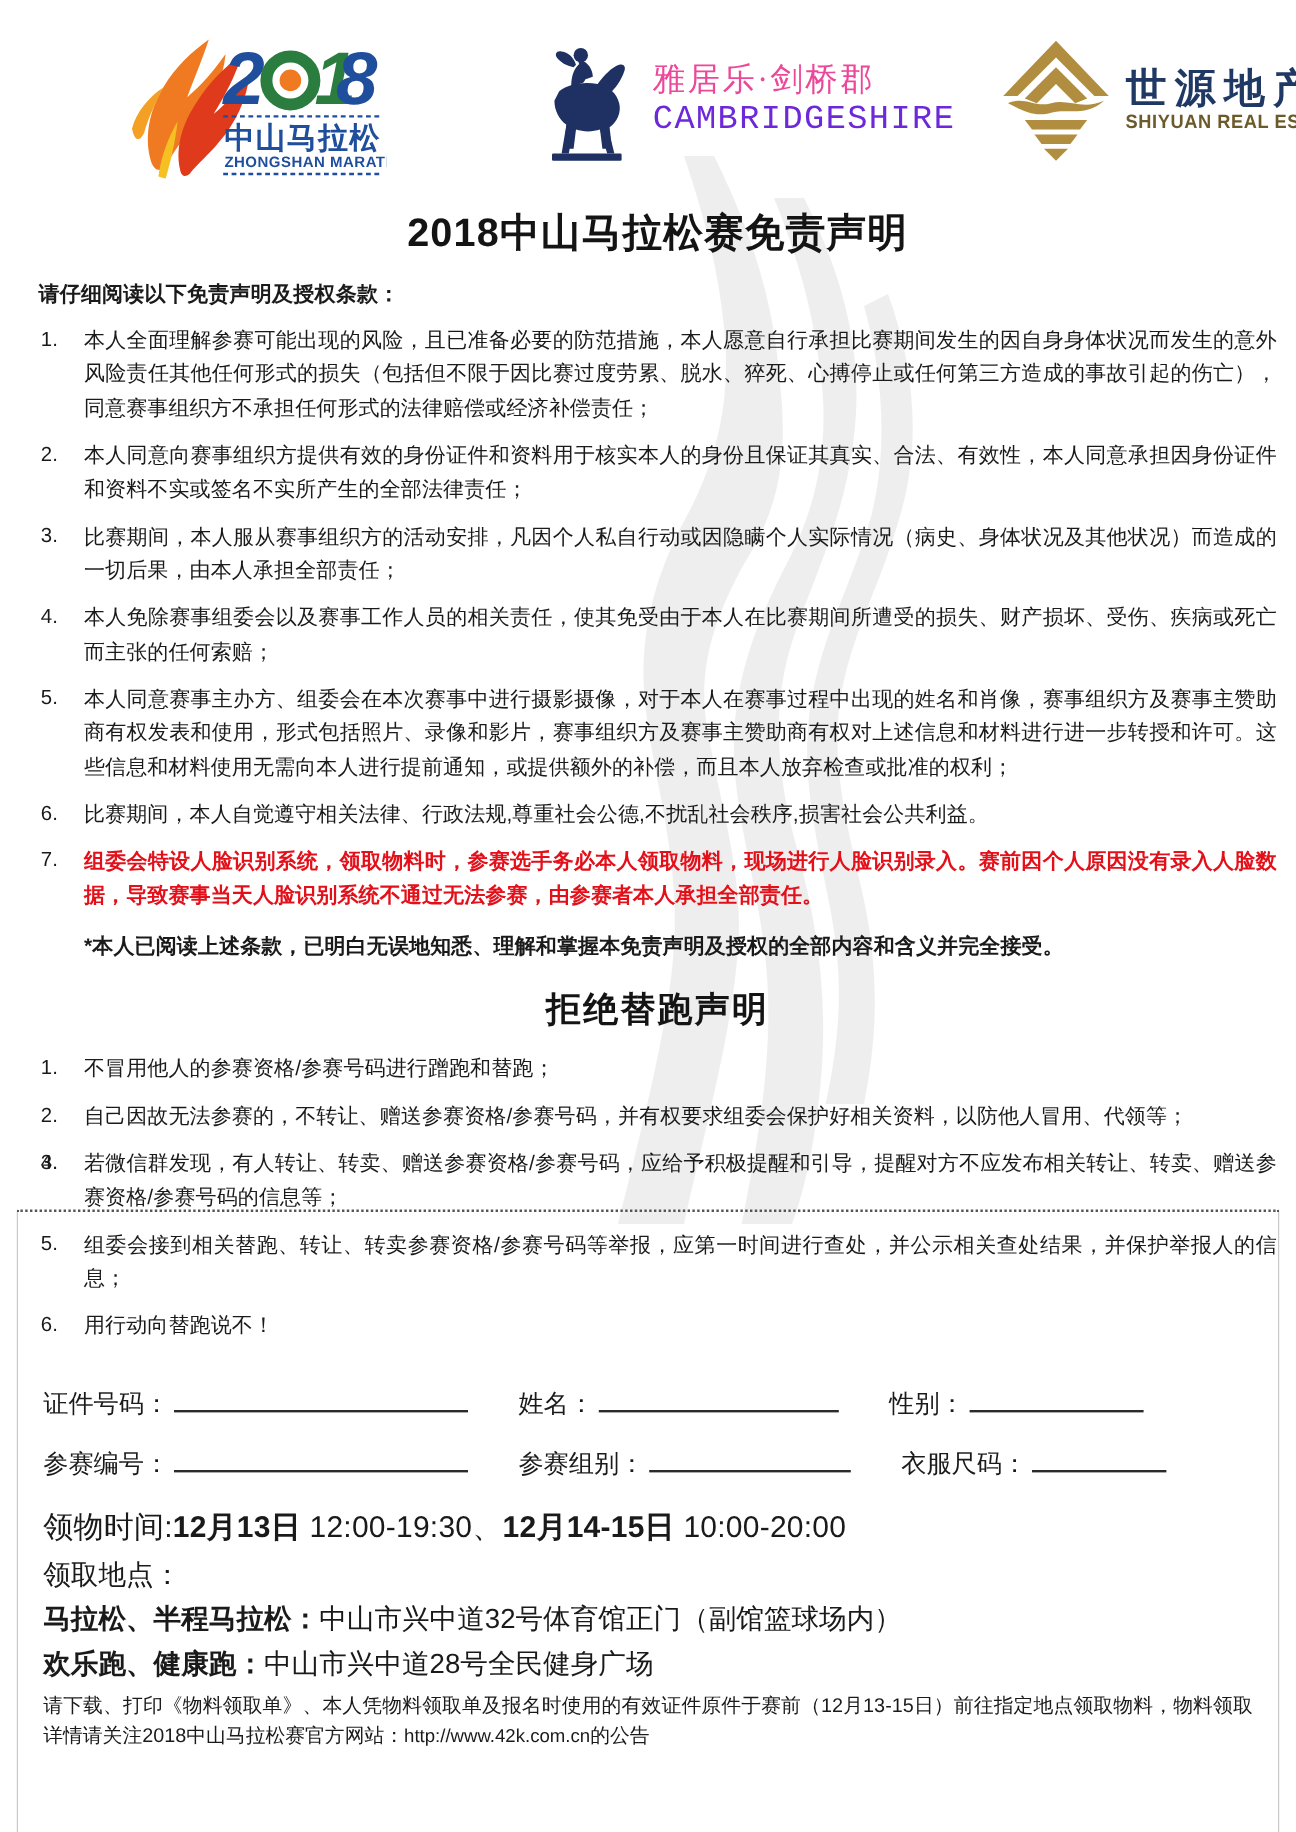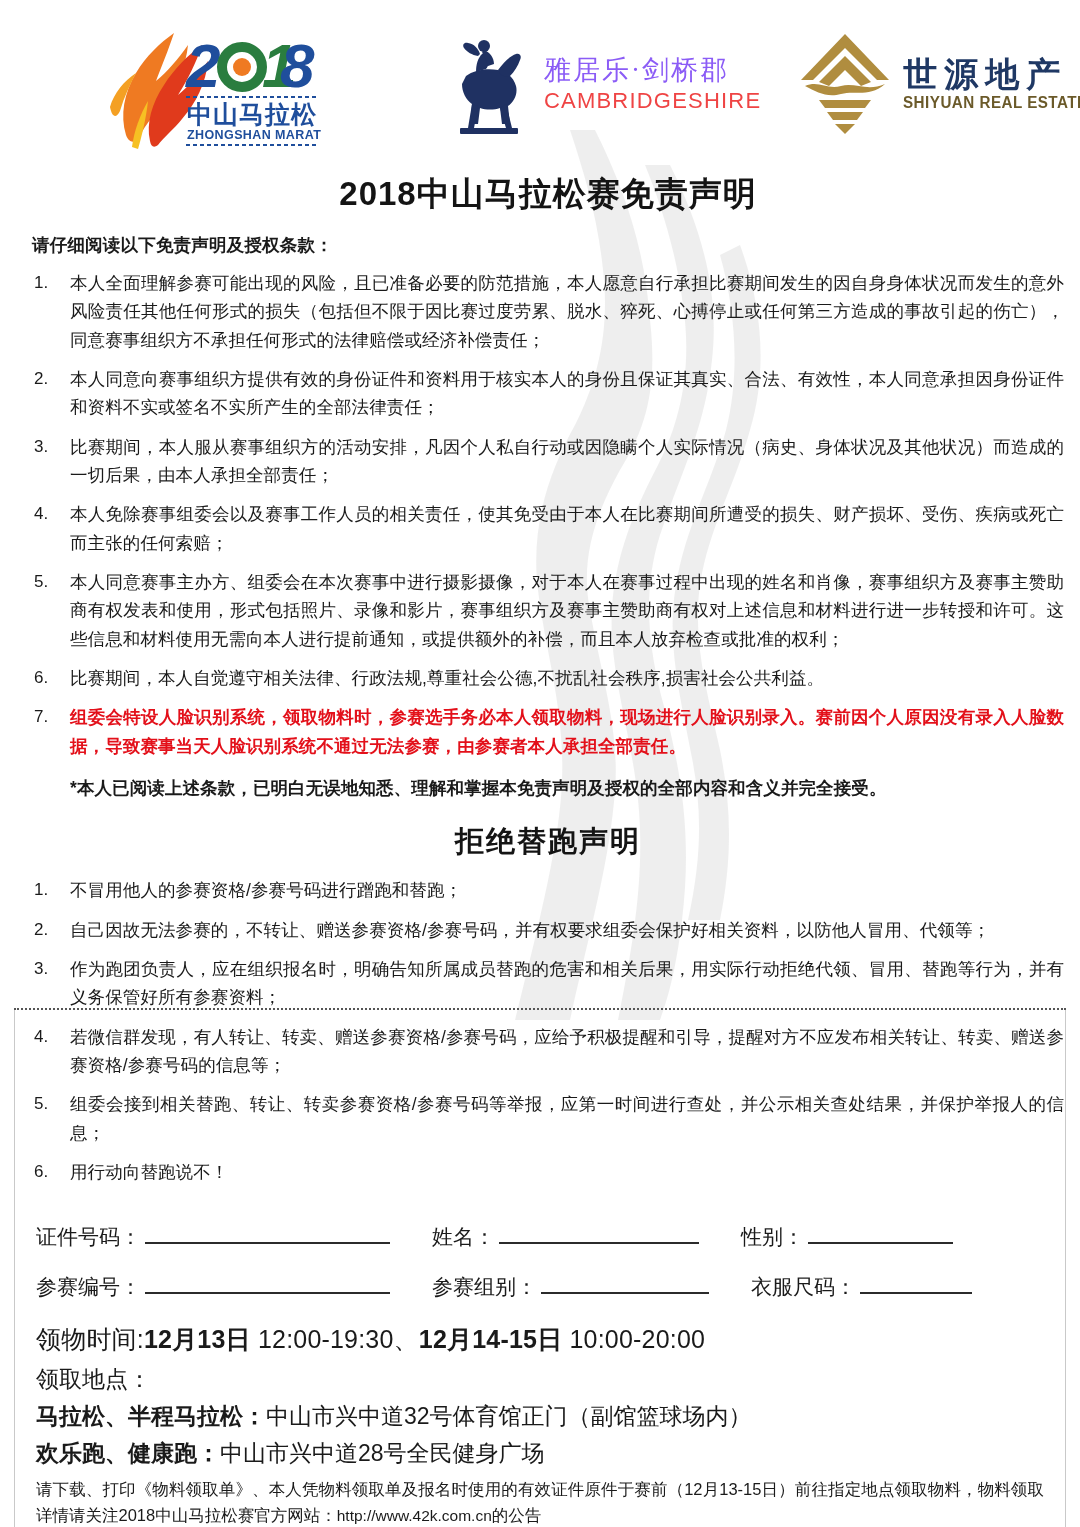--- a/index.html
+++ b/index.html
@@ -61,29 +61,29 @@
     height: 112px;
     background: #b8b8b8;
     margin: 0 48px 0 72px;
   }
   #logo-cambridge { gap: 14px; }
   #logo-shiyuan { margin-left: 36px; gap: 10px; }
 
   .cam-text-cn {
     font-family: "Liberation Serif", "DejaVu Serif", serif;
     font-size: 27px;
-    color: #8b5cf6;
+    color: #ec4899;
     letter-spacing: 2px;
     line-height: 1.25;
     white-space: nowrap;
   }
   .cam-text-en {
-    font-family: Liberation Sans, sans-serif;
-    font-size: 22px;
-    color: #ef4444;
+    font-family: Liberation Mono, monospace;
+    font-size: 28px;
+    color: #6d28d9;
     letter-spacing: 1.2px;
     line-height: 1.2;
     white-space: nowrap;
   }
   .sy-text-cn {
     font-size: 34px;
     font-weight: bold;
     color: #1f3864;
     letter-spacing: 7px;
     line-height: 1.1;
@@ -331,21 +331,21 @@
       <li class="red"><span class="num">7.</span><span>组委会特设人脸识别系统，领取物料时，参赛选手务必本人领取物料，现场进行人脸识别录入。赛前因个人原因没有录入人脸数据，导致赛事当天人脸识别系统不通过无法参赛，由参赛者本人承担全部责任。</span></li>
     </ol>
 
     <div class="accept-note">*本人已阅读上述条款，已明白无误地知悉、理解和掌握本免责声明及授权的全部内容和含义并完全接受。</div>
 
     <div class="section-title">拒绝替跑声明</div>
 
     <ol class="clauses">
       <li><span class="num">1.</span><span>不冒用他人的参赛资格/参赛号码进行蹭跑和替跑；</span></li>
       <li><span class="num">2.</span><span>自己因故无法参赛的，不转让、赠送参赛资格/参赛号码，并有权要求组委会保护好相关资料，以防他人冒用、代领等；</span></li>
-      <li><span class="num">3.</span><span>作为跑团负责人，应在组织报名时，明确告知所属成员替跑的危害和相关后果，用实际行动拒绝代领、冒用、替跑等行为，并有义务保管好所有参赛资料；</span></li>
+      <li><span class="num">3.</span></li>
       <li><span class="num">4.</span><span>若微信群发现，有人转让、转卖、赠送参赛资格/参赛号码，应给予积极提醒和引导，提醒对方不应发布相关转让、转卖、赠送参赛资格/参赛号码的信息等；</span></li>
       <li><span class="num">5.</span><span>组委会接到相关替跑、转让、转卖参赛资格/参赛号码等举报，应第一时间进行查处，并公示相关查处结果，并保护举报人的信息；</span></li>
       <li><span class="num">6.</span><span>用行动向替跑说不！</span></li>
     </ol>
   </div>
 
   <div class="dotted-sep"></div>
 
   <div id="form-area">
 

